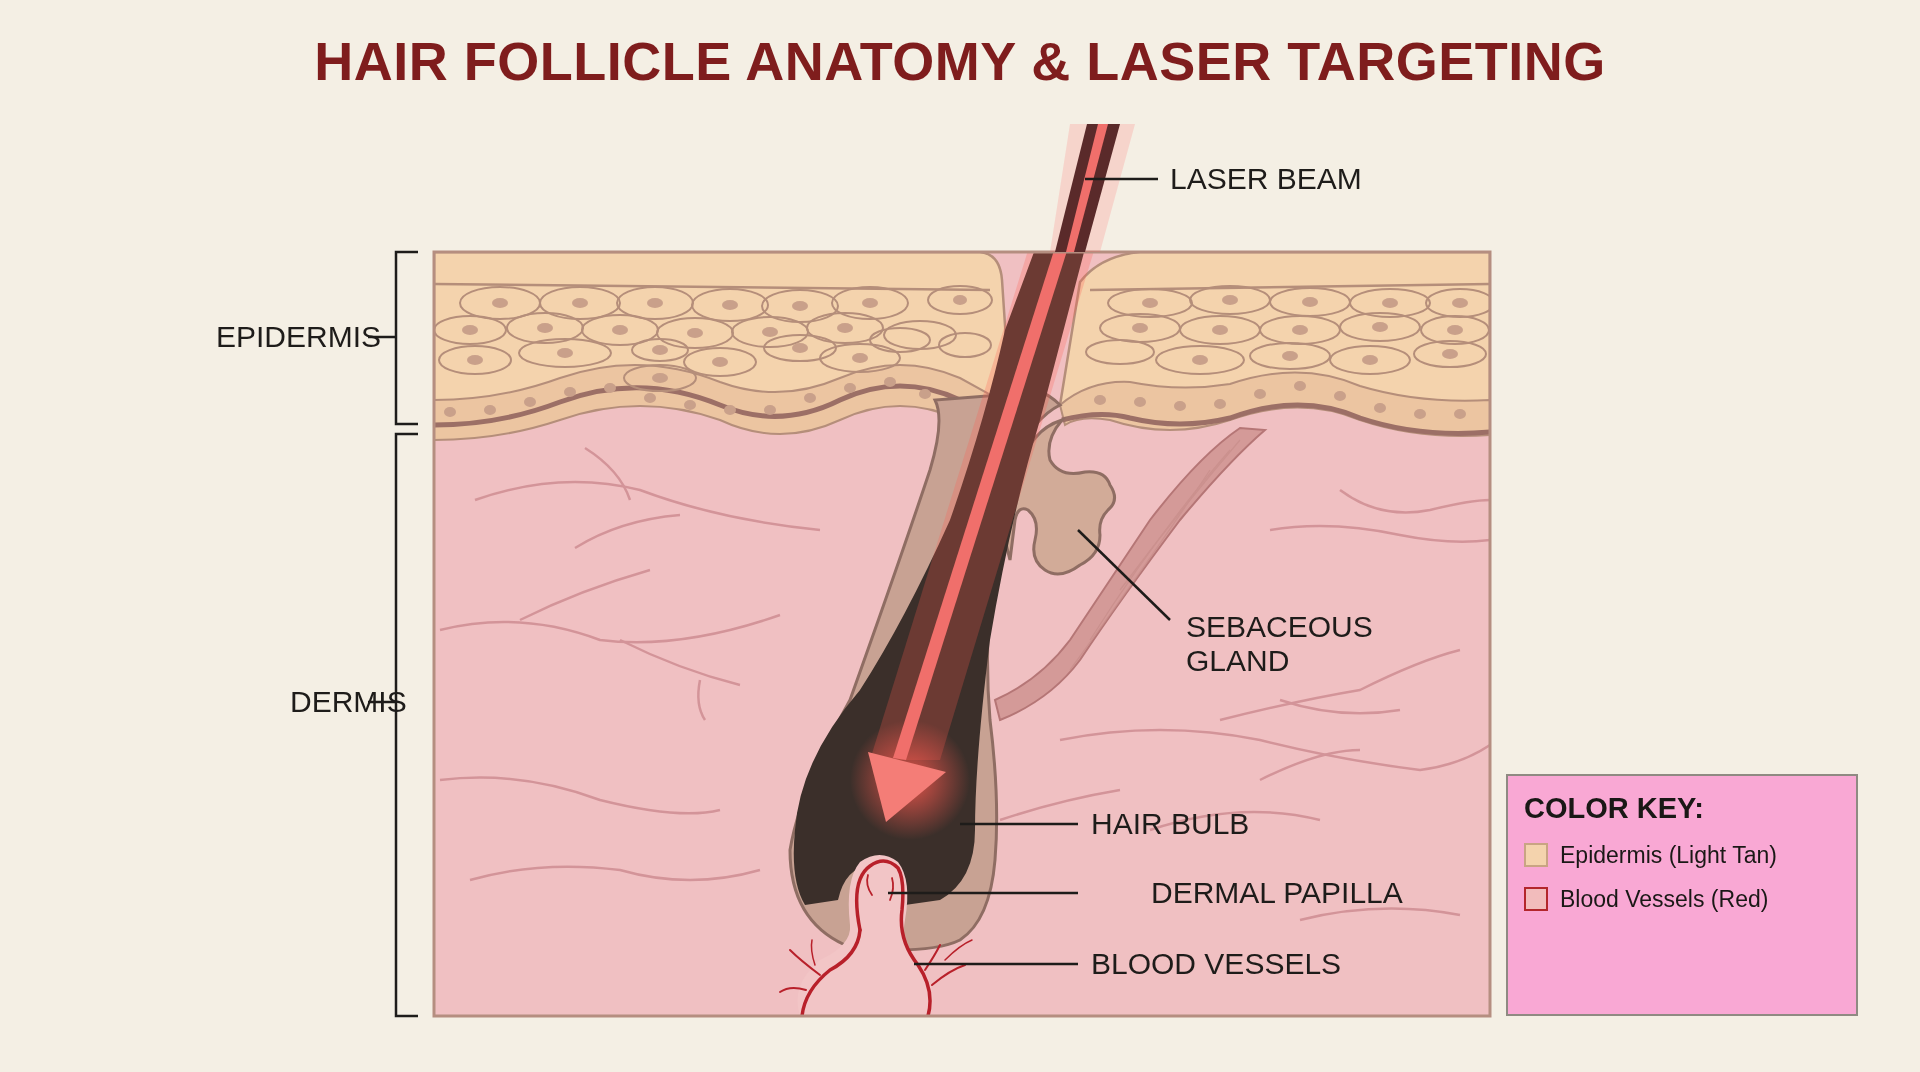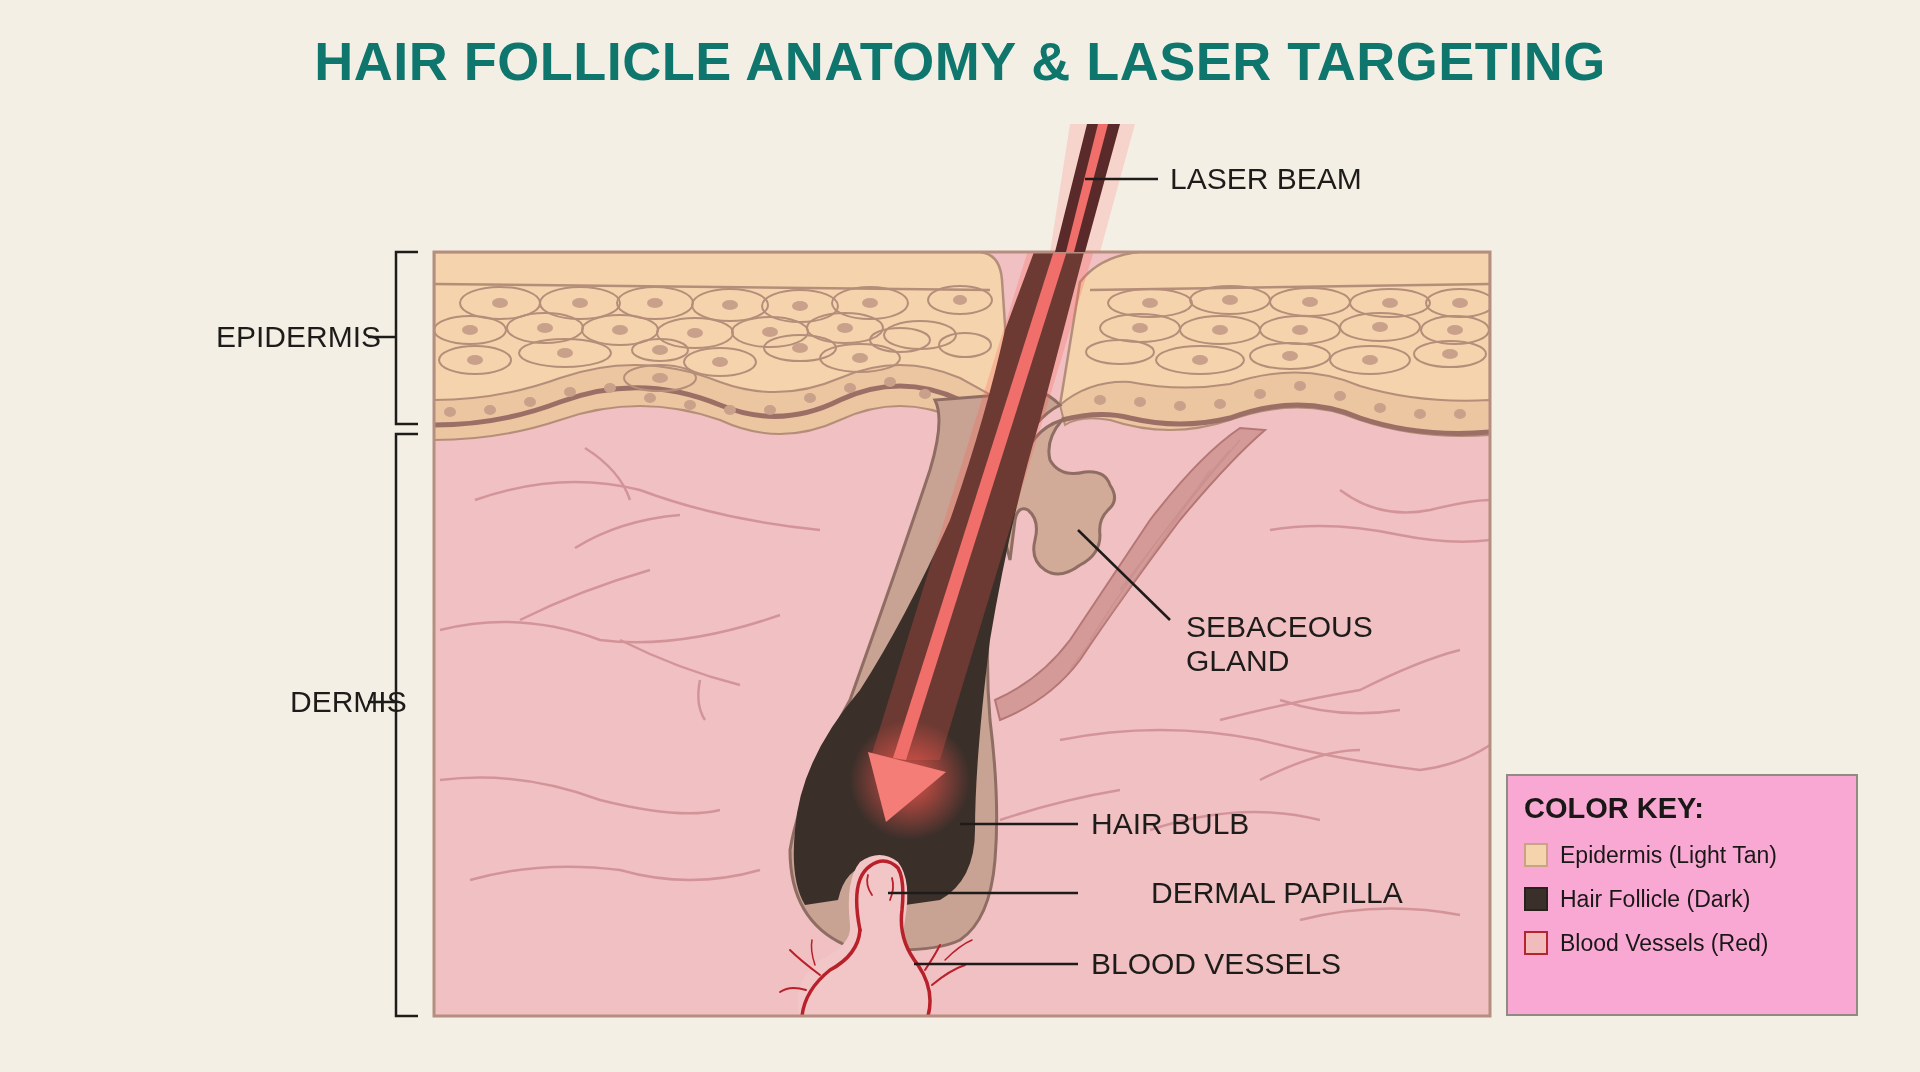--- a/index.html
+++ b/index.html
@@ -6,21 +6,21 @@
   body {
     width: 1920px; height: 1072px; overflow: hidden;
     background: #f4efe4;
     font-family: "Liberation Sans", sans-serif;
     color: #1e1c1a;
     position: relative;
   }
   .title {
     position: absolute; left: 0; top: 30px; width: 1920px;
     text-align: center; font-size: 54px; font-weight: bold;
-    color: #0f766e; letter-spacing: 0.5px;
+    color: #7f1d1d; letter-spacing: 0.5px;
   }
   svg.diagram { position: absolute; left: 0; top: 0; }
   .label {
     position: absolute; font-size: 30px; color: #1e1c1a;
     line-height: 34px; white-space: nowrap;
   }
   .legend {
     position: absolute; left: 1506px; top: 774px; width: 352px; height: 242px;
     border: 2px solid #8f8a82; background: #f9a8d4; box-sizing: border-box;
     padding: 16px 0 0 16px;
@@ -260,20 +260,16 @@
 <div class="label" style="left:1151px; top:876px;">DERMAL PAPILLA</div>
 <div class="label" style="left:1091px; top:947px;">BLOOD VESSELS</div>
 
 <div class="legend">
   <div class="legend-title">COLOR KEY:</div>
   <div class="legend-item">
     <span class="swatch" style="background:#f4d3ad;border-color:#c9a483;"></span>
     <span class="legend-label">Epidermis (Light Tan)</span>
   </div>
   <div class="legend-item">
-    <span class="swatch" style="background:#3b2f2a;border-color:#2a211d;"></span>
-    <span class="legend-label">Hair Follicle (Dark)</span>
-  </div>
-  <div class="legend-item">
     <span class="swatch" style="background:#f2bcbc;border-color:#b3262c;"></span>
     <span class="legend-label">Blood Vessels (Red)</span>
   </div>
 </div>
 
 </body></html>

